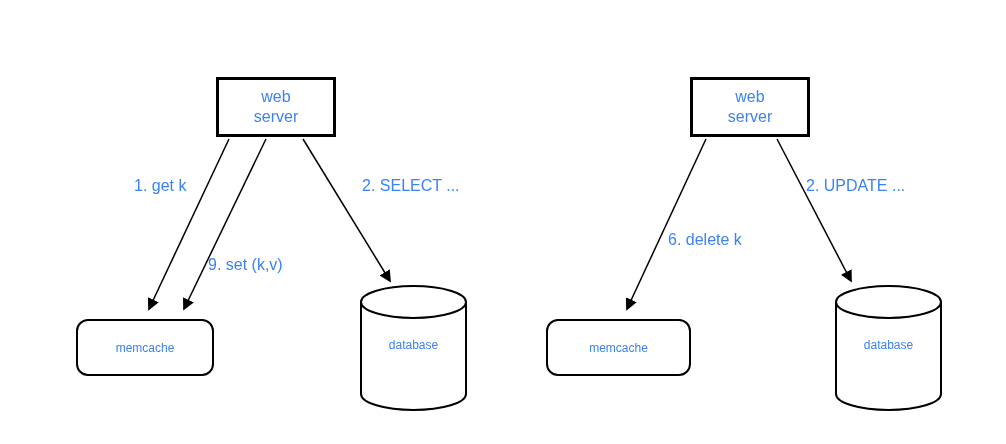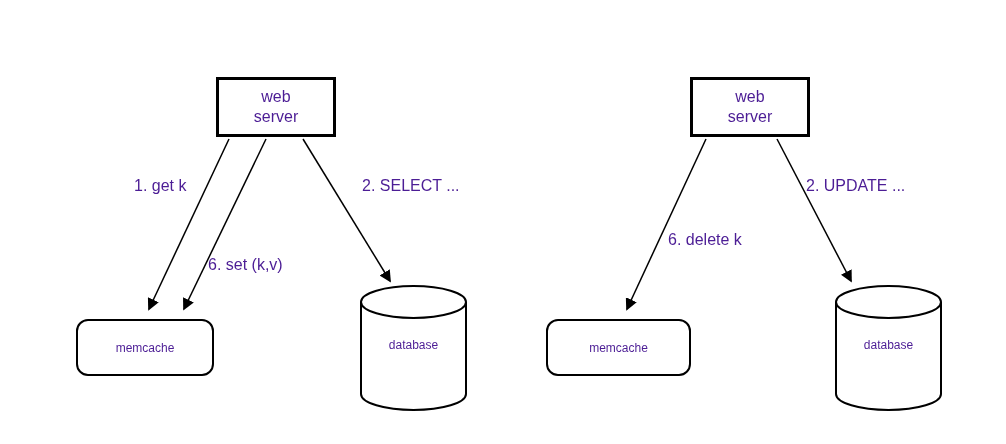--- a/index.html
+++ b/index.html
@@ -6,21 +6,21 @@
     margin: 0;
     padding: 0;
     background: #ffffff;
   }
   .canvas {
     position: relative;
     width: 1006px;
     height: 444px;
     background: #ffffff;
     font-family: "Liberation Sans", sans-serif;
-    color: #4c1d95;
+    color: #3b82f6;
     overflow: hidden;
   }
   .abs { position: absolute; }
   .rect-box {
     border: 3px solid #000000;
     background: #ffffff;
     box-sizing: border-box;
     display: flex;
     flex-direction: column;
     align-items: center;
@@ -87,21 +87,21 @@
   </div>
 
   <div class="abs round-box" style="left:76px; top:319px; width:138px; height:57px;">
     <span>memcache</span>
   </div>
 
   <div class="abs db-label" style="left:361px; top:338px; width:105px;">database</div>
 
   <div class="abs edge-label" style="left:134px; top:177px;">1. get k</div>
   <div class="abs edge-label" style="left:331px; top:177px;padding-left:31px;">2. SELECT ...</div>
-  <div class="abs edge-label" style="left:208px; top:256px;">6. set (k,v)</div>
+  <div class="abs edge-label" style="left:208px; top:256px;">9. set (k,v)</div>
 
   <div class="abs rect-box" style="left:690px; top:77px; width:120px; height:60px;">
     <span>web</span>
     <span>server</span>
   </div>
 
   <div class="abs round-box" style="left:546px; top:319px; width:145px; height:57px;">
     <span>memcache</span>
   </div>
 

